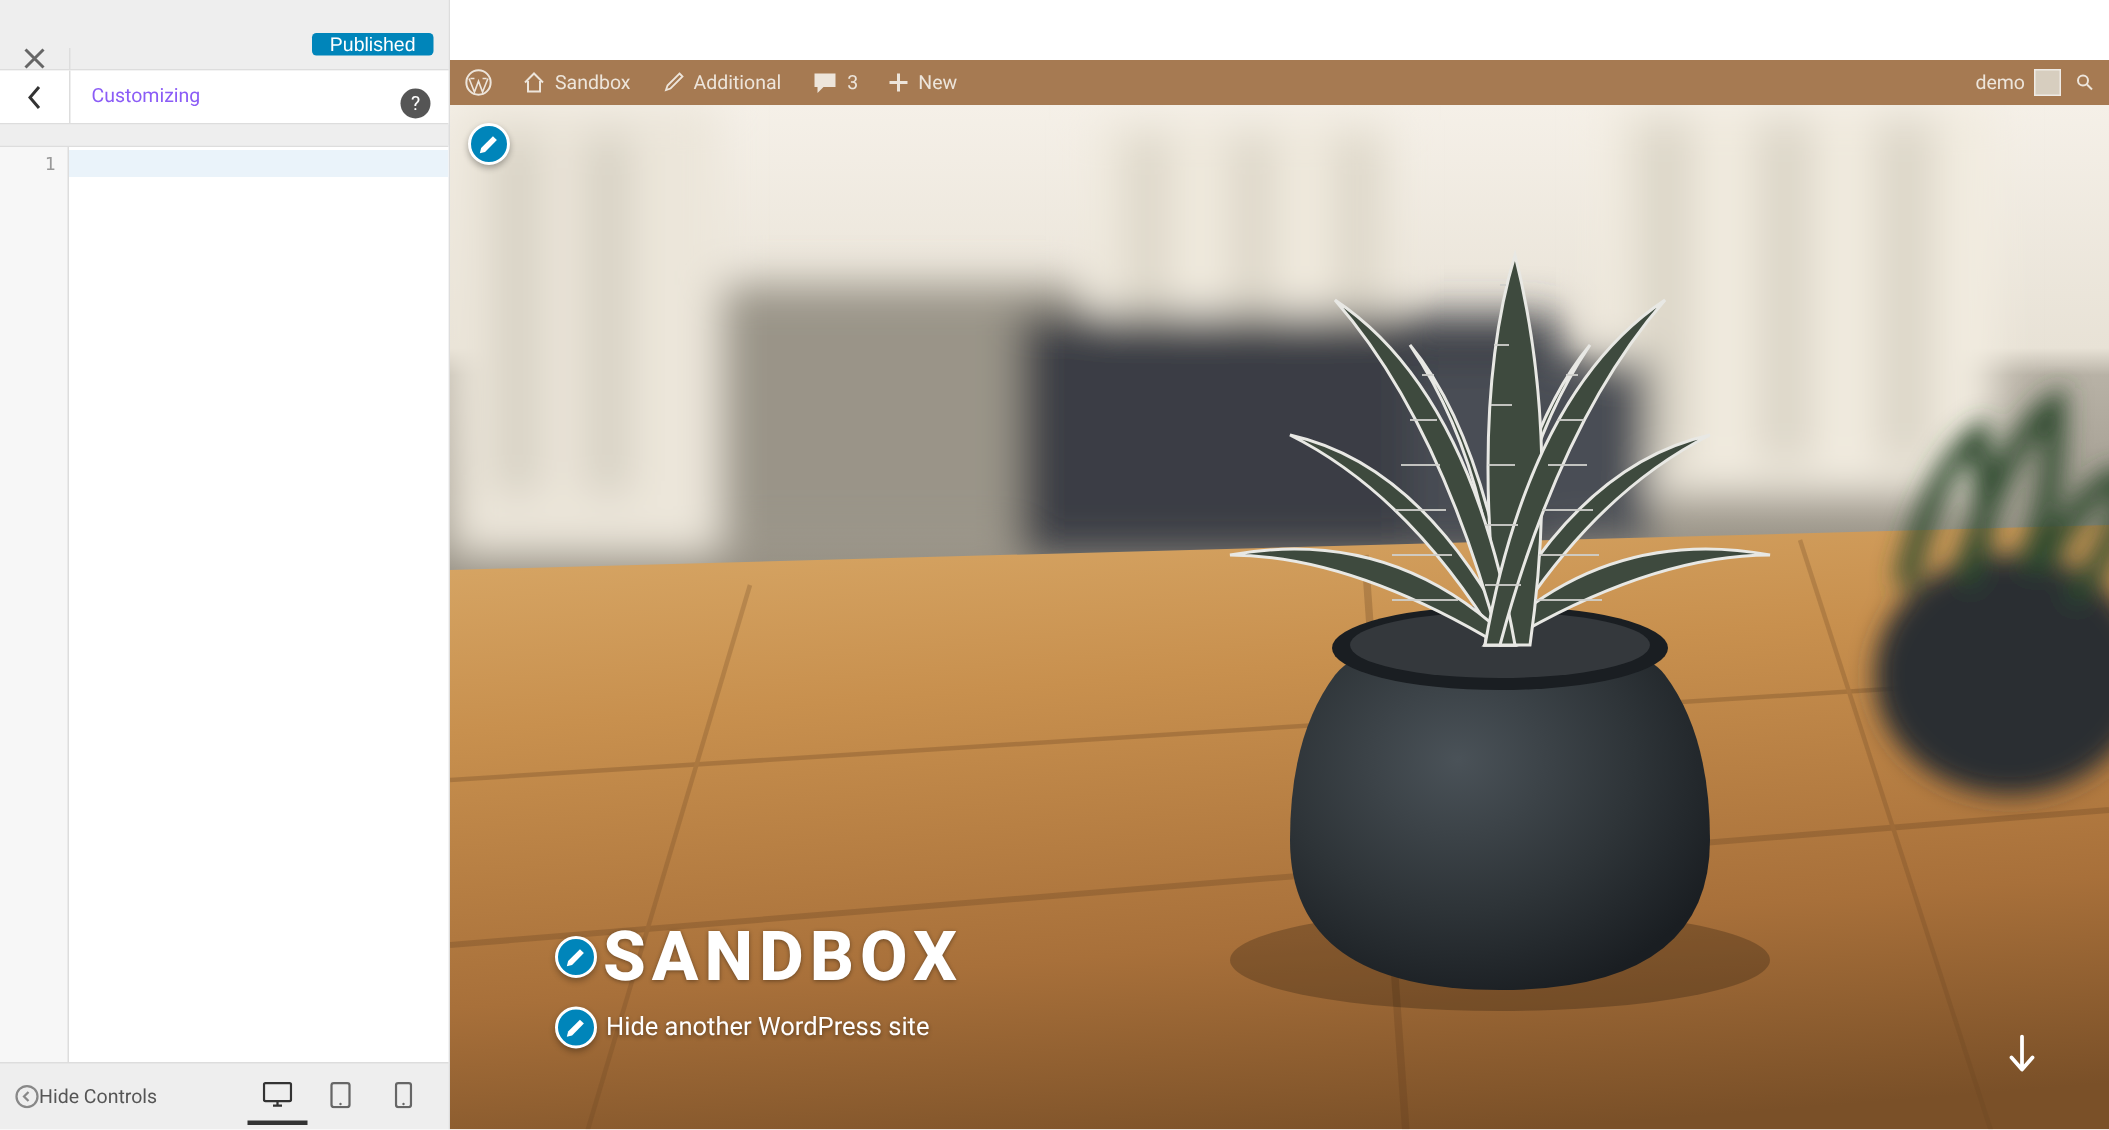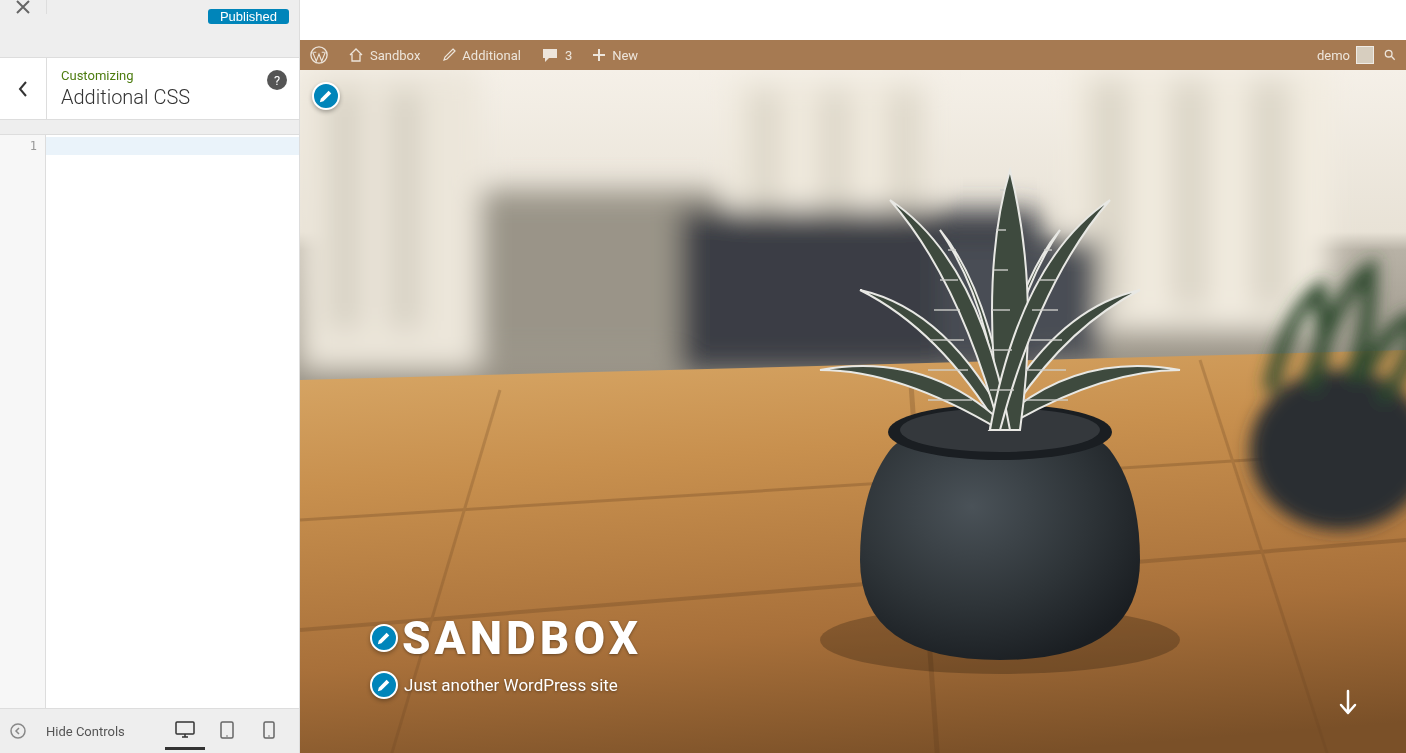--- a/index.html
+++ b/index.html
@@ -2,41 +2,41 @@
 <html><head>
 <meta charset="utf-8">
 <style>
   * { box-sizing: border-box; margin: 0; padding: 0; }
   html, body { height: 100%; width: 100%; font-family: -apple-system, BlinkMacSystemFont, "Segoe UI", Roboto, sans-serif; overflow: hidden; }
   body { display: flex; }
 
   
   .customizer { width: 300px; height: 100%; background: #eee; display: flex; flex-direction: column; border-right: 1px solid #ddd; }
 
-  .cust-topbar { height: 58px; display: flex; align-items: flex-start; background: #eee; border-bottom: 1px solid #ddd; }
+  .cust-topbar { height: 47px; display: flex; align-items: flex-end; background: #eee; border-bottom: 1px solid #ddd; }
   .cust-close { width: 47px; display: flex; align-items: center; justify-content: center; border-right: 1px solid #ddd; color: #666; cursor: pointer; font-size: 16px; }
   .cust-top-spacer { flex: 1; }
   .cust-publish { margin: 9px 10px; padding: 0 12px; background: #0085ba; color: #fff; border: none; border-radius: 3px; font-size: 13px; cursor: pointer; display: flex; align-items: center; }
 
   .cust-header { display: flex; align-items: stretch; background: #fff; border-bottom: 1px solid #ddd; }
   .cust-back { width: 47px; display: flex; align-items: center; justify-content: center; border-right: 1px solid #ddd; color: #333; cursor: pointer; }
   .cust-head-text { flex: 1; padding: 10px 14px; position: relative; }
-  .cust-head-small { font-size: 13px; color: #4d7c0f; }
+  .cust-head-small { font-size: 13px; color: #8b5cf6; }
   .cust-head-title { font-size: 20px; font-weight: 300; color: #333; margin-top: 2px; }
   .cust-help { position: absolute; top: 12px; right: 12px; width: 20px; height: 20px; border-radius: 50%; background: #555; color: #fff; font-size: 13px; display: flex; align-items: center; justify-content: center; cursor: pointer; }
 
   .cust-editor { flex: 1; display: flex; background: #fff; border-top: 1px solid #ddd; margin-top: 14px; overflow: hidden; }
   .cust-gutter { width: 46px; background: #f7f7f7; border-right: 1px solid #ddd; padding-top: 2px; }
   .cust-line-num { text-align: right; padding: 2px 8px; font-size: 12px; color: #999; font-family: Consolas, Monaco, monospace; }
   .cust-code { flex: 1; }
   .cust-code-line { height: 18px; background: #eaf3fa; margin-top: 2px; }
   .cust-code textarea { width: 100%; height: 100%; border: none; resize: none; padding: 2px 6px; font-family: Consolas, Monaco, monospace; font-size: 13px; outline: none; background: transparent; }
 
   .cust-footer { height: 45px; background: #eee; border-top: 1px solid #ddd; display: flex; align-items: center; padding: 0 10px; gap: 10px; }
-  .cust-hide { display: flex; align-items: center; gap: 20px; cursor: pointer; color: #555; font-size: 13px; flex: 1; }
+  .cust-hide { display: flex; align-items: center; gap: 0; cursor: pointer; color: #555; font-size: 13px; flex: 1; }
   .cust-devices { display: flex; gap: 2px; }
   .cust-dev-btn { width: 40px; height: 38px; display: flex; align-items: center; justify-content: center; cursor: pointer; color: #555; border-bottom: 3px solid transparent; }
   .cust-dev-btn.active { border-bottom-color: #333; color: #000; }
 
   
   .preview { flex: 1; position: relative; overflow: hidden; margin-top: 40px; }
 
   
   .wp-bar { height: 30px; background: #a67a52; color: #ede5db; display: flex; align-items: center; font-size: 13px; }
   .wp-bar-item { display: flex; align-items: center; gap: 6px; padding: 0 10px; height: 100%; cursor: pointer; }
@@ -76,21 +76,20 @@
   </div>
 
   <div class="cust-header">
     <div class="cust-back">
       <svg width="12" height="18" viewBox="0 0 12 18">
           <path d="M9 2 L3 9 L9 16" stroke="#333" stroke-width="2" fill="none"></path>
         </svg>
     </div>
     <div class="cust-head-text">
       <div class="cust-head-small">Customizing</div>
-      <div class="cust-head-title">Additional CSS</div>
       <div class="cust-help">
         <span>?</span>
       </div>
     </div>
   </div>
 
   <div class="cust-editor">
     <div class="cust-gutter">
       <div class="cust-line-num">1</div>
     </div>
@@ -282,21 +281,21 @@
         <span>SANDBOX</span>
       </div>
       <div class="hero-tagline">
         <span class="inline-shortcut">
           <span class="edit-shortcut" style="position:absolute; top:0; left:0;">
             <svg viewBox="0 0 16 16">
                 <path d="M11 2 l3 3 -9 9 -4 1 1 -4 z" fill="#fff"></path>
               </svg>
           </span>
         </span>
-        <span>Just another WordPress site</span>
+        <span>Hide another WordPress site</span>
       </div>
     </div>
 
     <div class="scroll-arrow">
       <svg width="24" height="28" viewBox="0 0 24 28">
           <path d="M12 2 v20 M5 16 l7 8 l7 -8" stroke="#fff" stroke-width="2.5" fill="none" stroke-linecap="round" stroke-linejoin="round"></path>
         </svg>
     </div>
   </div>
 

